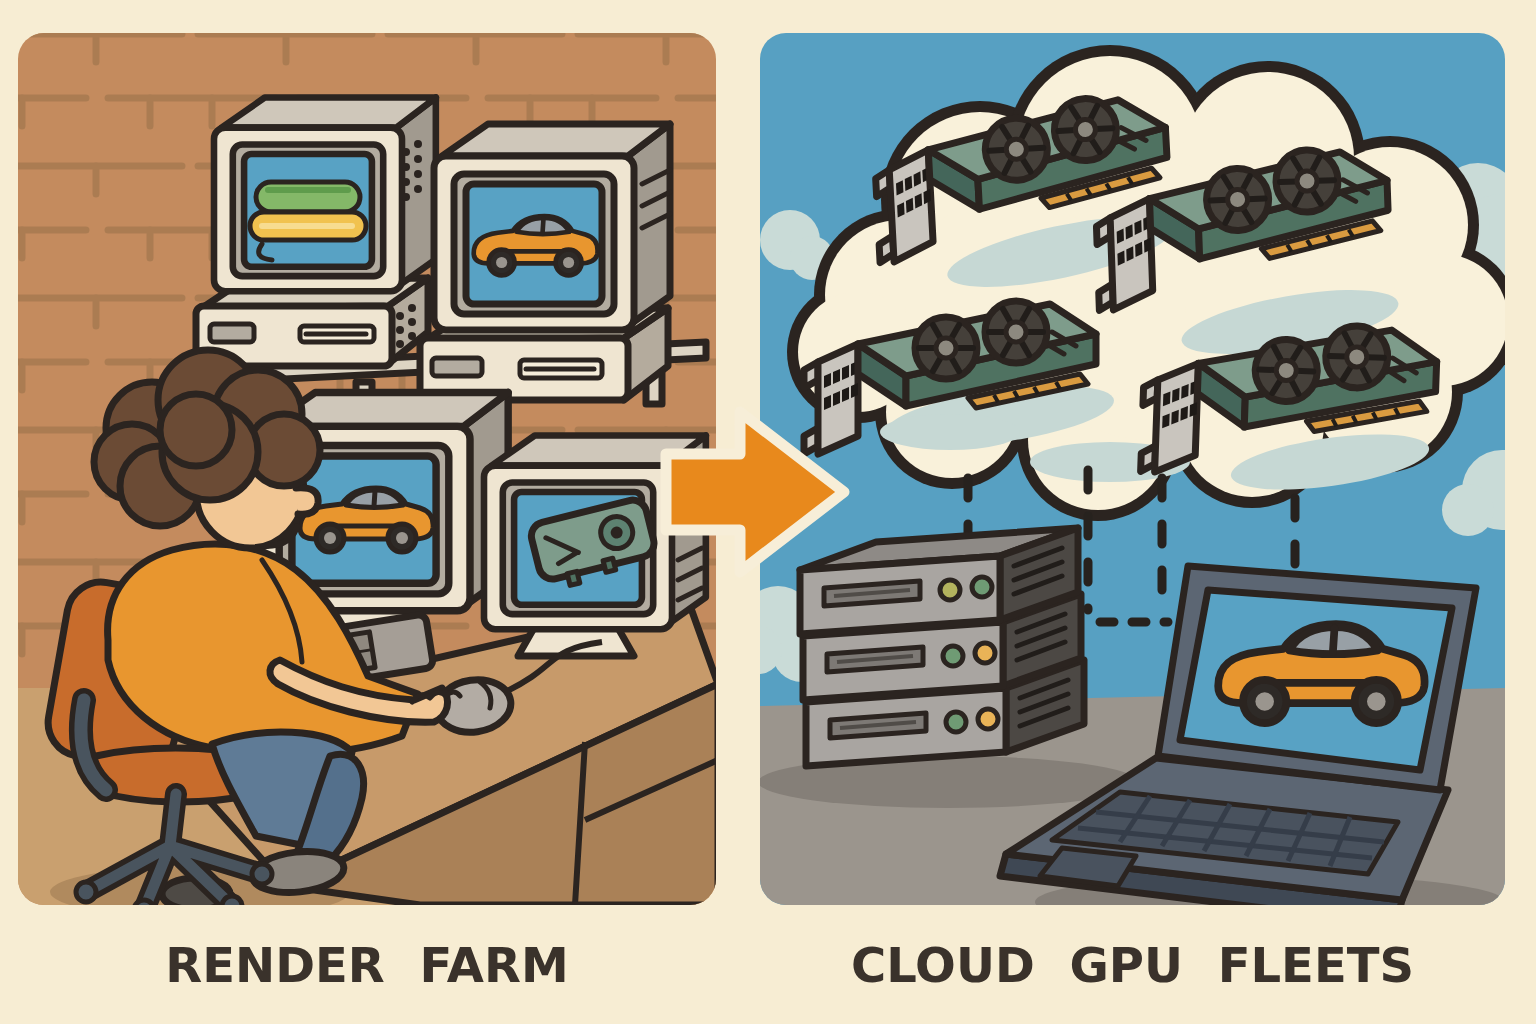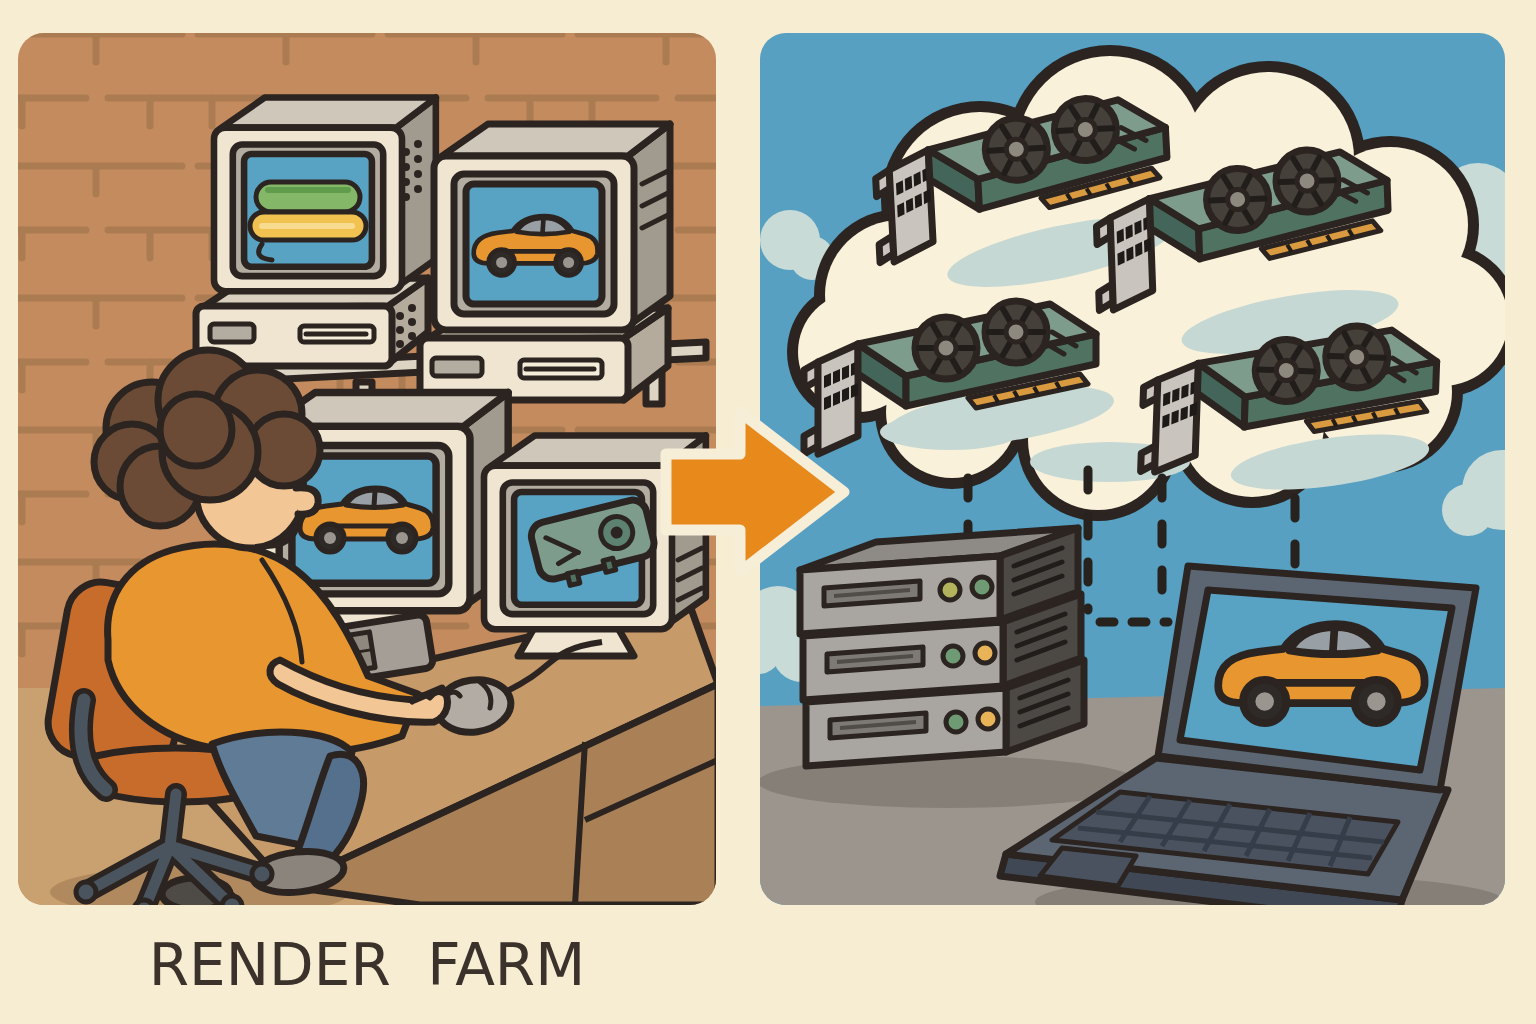--- a/index.html
+++ b/index.html
@@ -1,20 +1,20 @@
 <!DOCTYPE html>
 <html><head>
 <meta charset="utf-8">
 <style>
   html,body{margin:0;padding:0;background:#f7edd3;}
   #stage{position:relative;width:1536px;height:1024px;background:#f7edd3;overflow:hidden;
          font-family:"DejaVu Sans","Liberation Sans",sans-serif;}
   #art{position:absolute;left:0;top:0;}
   .caption{position:absolute;top:920px;height:90px;display:flex;align-items:center;justify-content:center;
-           font-size:58px;font-weight:normal;color:#3a322b;letter-spacing:0px;word-spacing:18px;}
+           font-size:48px;font-weight:bold;color:#3a322b;letter-spacing:0px;word-spacing:18px;}
   .caption.left{left:18px;width:698px;}
   .caption.right{left:760px;width:745px;}
   .o{stroke:#2b2420;stroke-width:7;stroke-linejoin:round;stroke-linecap:round;}
   .t{stroke:#2b2420;stroke-width:5;stroke-linejoin:round;stroke-linecap:round;}
   .nf{fill:none;}
 </style>
 </head>
 <body>
 
 <div id="stage">
@@ -359,13 +359,14 @@
       <g>
             <use href="#car" transform="translate(1212,624) scale(1.55)"></use>
           </g>
     </g>
   </g>
 
   <polygon points="666,454 740,454 740,412 844,492 740,572 740,530 666,530" fill="#e8891c" stroke="#f7eed8" stroke-width="11" stroke-linejoin="round"></polygon>
 </svg>
 
 <div class="caption left">RENDER FARM</div>
+<div class="caption right">CLOUD GPU FLEETS</div>
 </div>
 
 </body></html>

